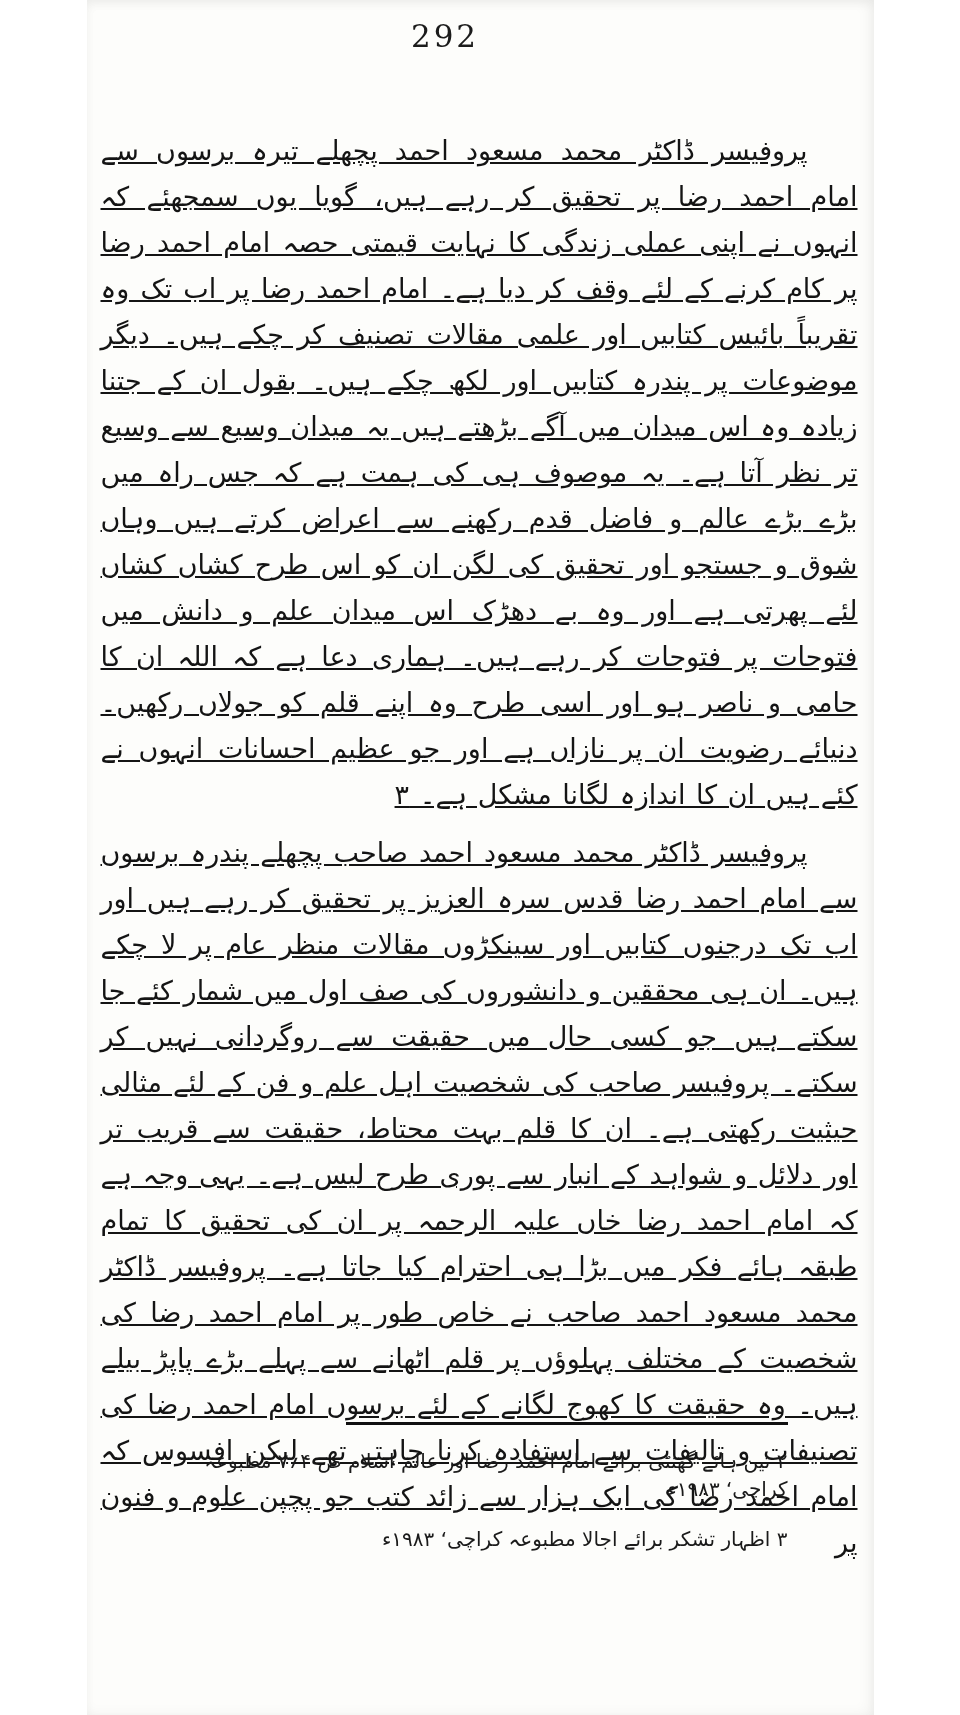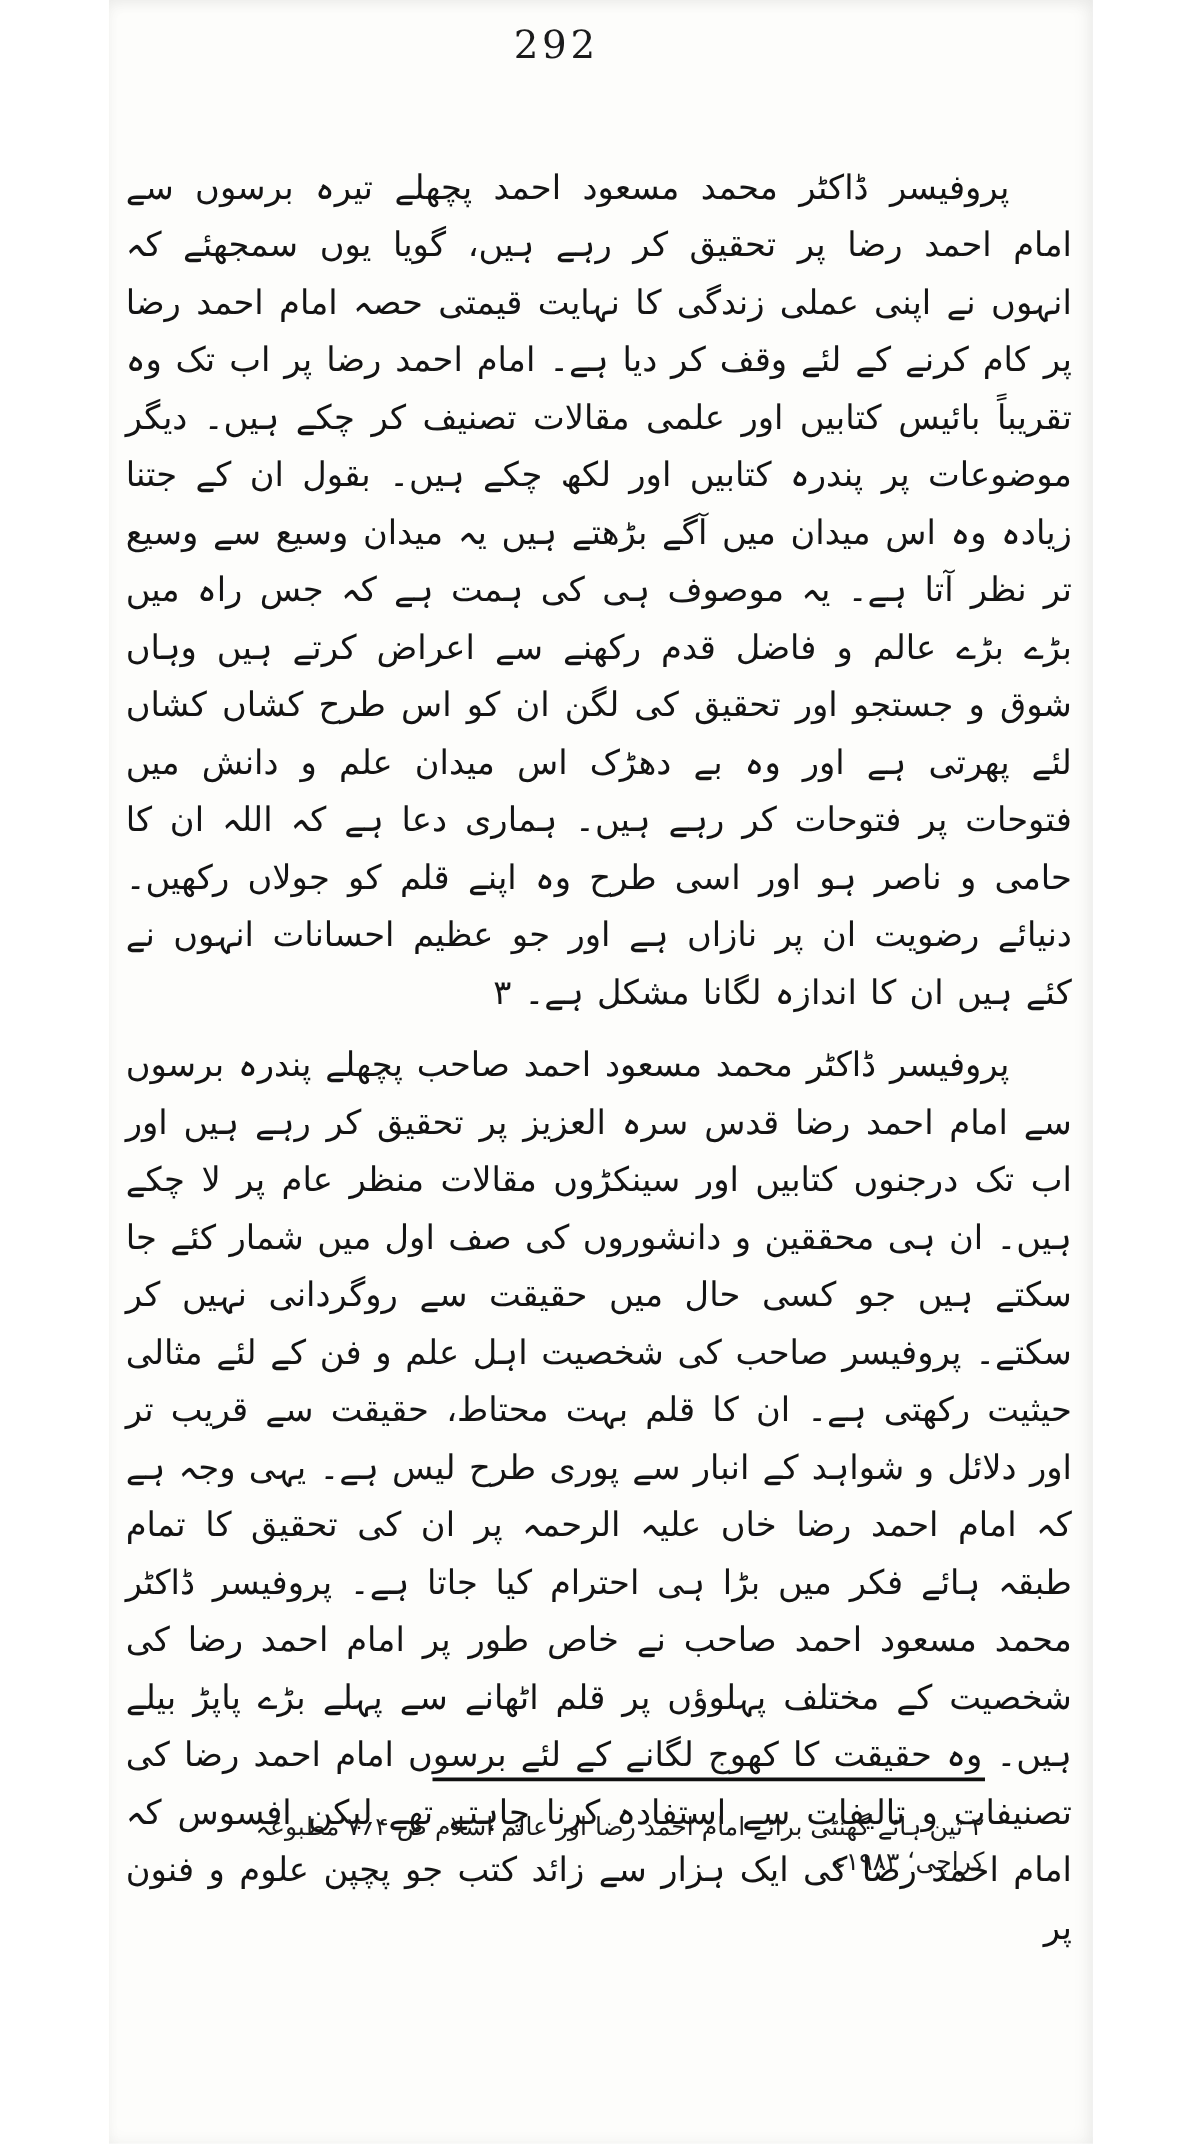--- a/index.html
+++ b/index.html
@@ -44,20 +44,21 @@
     color: #141414;
     word-spacing: 2px;
   }
   .opening-line {
     margin: 0 0 4px 0;
     text-align: right;
   }
   .para {
     margin: 0;
     text-indent: 50px;
+    text-decoration: underline;
   }
   .para + .para {
     margin-top: 12px;
   }
   .footnote-area {
     position: absolute;
     top: 1422px;
     right: 86px;
     width: 640px;
     direction: rtl;
@@ -83,15 +84,16 @@
   <div class="page-number">292</div>
 
   <div class="text-block" dir="rtl">
     <p class="para">پروفیسر ڈاکٹر محمد مسعود احمد پچھلے تیرہ برسوں سے امام احمد رضا پر تحقیق کر رہے ہیں، گویا یوں سمجھئے کہ انہوں نے اپنی عملی زندگی کا نہایت قیمتی حصہ امام احمد رضا پر کام کرنے کے لئے وقف کر دیا ہے۔ امام احمد رضا پر اب تک وہ تقریباً بائیس کتابیں اور علمی مقالات تصنیف کر چکے ہیں۔ دیگر موضوعات پر پندرہ کتابیں اور لکھ چکے ہیں۔ بقول ان کے جتنا زیادہ وہ اس میدان میں آگے بڑھتے ہیں یہ میدان وسیع سے وسیع تر نظر آتا ہے۔ یہ موصوف ہی کی ہمت ہے کہ جس راہ میں بڑے بڑے عالم و فاضل قدم رکھنے سے اعراض کرتے ہیں وہاں شوق و جستجو اور تحقیق کی لگن ان کو اس طرح کشاں کشاں لئے پھرتی ہے اور وہ بے دھڑک اس میدان علم و دانش میں فتوحات پر فتوحات کر رہے ہیں۔ ہماری دعا ہے کہ اللہ ان کا حامی و ناصر ہو اور اسی طرح وہ اپنے قلم کو جولاں رکھیں۔ دنیائے رضویت ان پر نازاں ہے اور جو عظیم احسانات انہوں نے کئے ہیں ان کا اندازہ لگانا مشکل ہے۔ ۳</p>
     <p class="para">پروفیسر ڈاکٹر محمد مسعود احمد صاحب پچھلے پندرہ برسوں سے امام احمد رضا قدس سرہ العزیز پر تحقیق کر رہے ہیں اور اب تک درجنوں کتابیں اور سینکڑوں مقالات منظر عام پر لا چکے ہیں۔ ان ہی محققین و دانشوروں کی صف اول میں شمار کئے جا سکتے ہیں جو کسی حال میں حقیقت سے روگردانی نہیں کر سکتے۔ پروفیسر صاحب کی شخصیت اہل علم و فن کے لئے مثالی حیثیت رکھتی ہے۔ ان کا قلم بہت محتاط، حقیقت سے قریب تر اور دلائل و شواہد کے انبار سے پوری طرح لیس ہے۔ یہی وجہ ہے کہ امام احمد رضا خاں علیہ الرحمہ پر ان کی تحقیق کا تمام طبقہ ہائے فکر میں بڑا ہی احترام کیا جاتا ہے۔ پروفیسر ڈاکٹر محمد مسعود احمد صاحب نے خاص طور پر امام احمد رضا کی شخصیت کے مختلف پہلوؤں پر قلم اٹھانے سے پہلے بڑے پاپڑ بیلے ہیں۔ وہ حقیقت کا کھوج لگانے کے لئے برسوں امام احمد رضا کی تصنیفات و تالیفات سے استفادہ کرنا چاہتے تھے لیکن افسوس کہ امام احمد رضا کی ایک ہزار سے زائد کتب جو پچپن علوم و فنون پر</p>
   </div>
 
   <div class="footnote-area" dir="rtl">
     <div class="footnote-rule"></div>
     <p class="footnote">۲ تین ہائے گھنٹی برائے امام احمد رضا اور عالم اسلام ص ۴؍۷ مطبوعہ کراچی‘ ۱۹۸۳ء</p>
+    <p class="footnote">۳ اظہار تشکر برائے اجالا مطبوعہ کراچی‘ ۱۹۸۳ء</p>
   </div>
 
 </div>
 
 </body></html>

